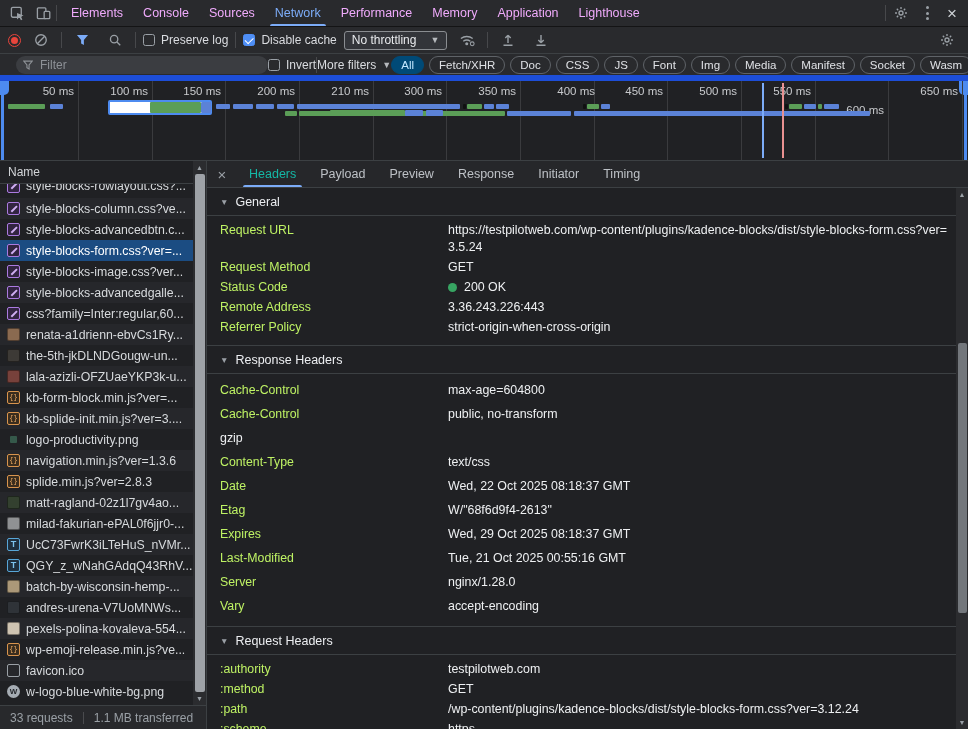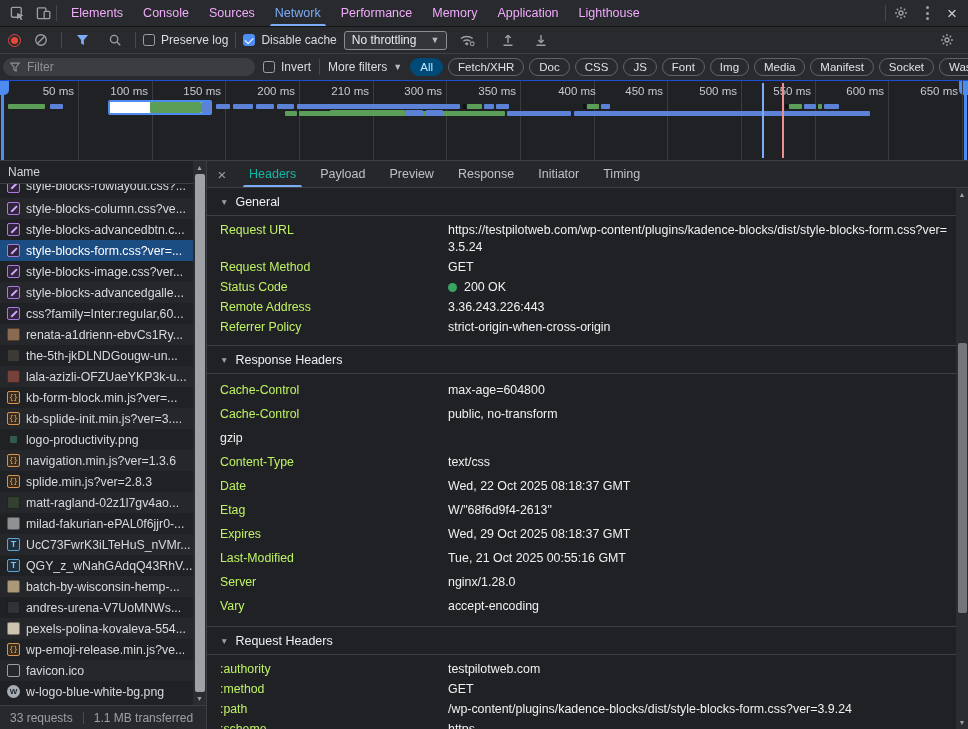--- a/index.html
+++ b/index.html
@@ -39,22 +39,22 @@
         display:flex; align-items:center; justify-content:center; }
   .cb.checked { background:#4e8ef5; border-color:#4e8ef5; }
   .cb.checked::after { content:""; width:7px; height:3.5px; border-left:1.7px solid #fff;
         border-bottom:1.7px solid #fff; transform:rotate(-45deg) translate(0.5px,-0.5px); }
   .throttle { height:19px; display:flex; align-items:center; gap:14px; padding:0 7px;
               background:#33353a; border:1px solid #8a8d91; border-radius:3px; color:#e8eaed; }
   .caret { color:#b6b9bd; font-size:9px; }
   .ml-auto { margin-left:auto; }
 
   
-  .filter-row { height:27px; background:#292a2d; border-bottom:1px solid #1d4ed8;
-                display:flex; align-items:center; gap:8px; padding:0 3px; }
+  .filter-row { height:27px; background:#292a2d; border-bottom:6px solid #1d4ed8;
+                display:flex; align-items:center; padding:0 16px; }
   .filter-field { position:relative; width:252px; height:18px; flex:none; }
   .filter-field svg { position:absolute; left:7px; top:4px; }
   .filter-field input { width:100%; height:100%; background:#3b3d41; border:none; outline:none;
       border-radius:10px; padding:0 8px 0 24px; color:#e8eaed; font-size:12px;
       font-family:"Liberation Sans", sans-serif; }
   .filter-field input::placeholder { color:#8d9196; }
   .more-filters { display:flex; align-items:center; gap:6px; color:#dadce0; white-space:nowrap; }
   .chips { display:flex; align-items:center; gap:5px; }
   .chip { padding:2px 9px; border:1px solid #5f6368; border-radius:9px; color:#dfe1e5;
           font-size:11.5px; white-space:nowrap; }
@@ -350,25 +350,25 @@
     <div class="ov-grid" style="left: 815px;"></div>
     <div class="ov-grid" style="left: 888px;"></div>
     <div class="ov-grid" style="left: 962px;"></div>
     <div class="ov-tick" style="left: 16px;">50 ms</div>
     <div class="ov-tick" style="left: 90px;">100 ms</div>
     <div class="ov-tick" style="left: 163px;">150 ms</div>
     <div class="ov-tick" style="left: 237px;">200 ms</div>
     <div class="ov-tick" style="left: 311px;">210 ms</div>
     <div class="ov-tick" style="left: 384px;">300 ms</div>
     <div class="ov-tick" style="left: 458px;">350 ms</div>
-    <div class="ov-tick" style="left: 548px; text-align: center;">400 ms</div>
+    <div class="ov-tick" style="left: 537px;">400 ms</div>
     <div class="ov-tick" style="left: 605px;">450 ms</div>
     <div class="ov-tick" style="left: 679px;">500 ms</div>
     <div class="ov-tick" style="left: 753px;">550 ms</div>
-    <div class="ov-tick" style="left: 826px;">600 ms</div>
+    <div class="ov-tick" style="left: 826px; margin-top: 19px;">600 ms</div>
     <div class="ov-tick" style="left: 900px;">650 ms</div>
     <div class="ov-sel" style="left: 108px; top: 19px; width: 104px; height: 15px;"></div>
     <div class="ov-bar g" style="left: 8px; top: 23px; width: 37px; height: 5px;"></div>
     <div class="ov-bar b" style="left: 50px; top: 23px; width: 13px; height: 5px;"></div>
     <div class="ov-bar g" style="left: 150px; top: 21px; width: 51px; height: 11px;"></div>
     <div class="ov-bar b" style="left: 201px; top: 21px; width: 10px; height: 11px;"></div>
     <div class="ov-bar b" style="left: 216px; top: 23px; width: 14px; height: 5px;"></div>
     <div class="ov-bar b" style="left: 233px; top: 23px; width: 20px; height: 5px;"></div>
     <div class="ov-bar b" style="left: 256px; top: 23px; width: 18px; height: 5px;"></div>
     <div class="ov-bar b" style="left: 277px; top: 23px; width: 17px; height: 5px;"></div>
@@ -678,21 +678,21 @@
               <span class="hvalue"><span>testpilotweb.com</span></span>
             </div>
 
             <div class="hrow">
               <span class="hlabel">:method</span>
               <span class="hvalue"><span>GET</span></span>
             </div>
 
             <div class="hrow">
               <span class="hlabel">:path</span>
-              <span class="hvalue"><span>/wp-content/plugins/kadence-blocks/dist/style-blocks-form.css?ver=3.9.24</span></span>
+              <span class="hvalue"><span>/wp-content/plugins/kadence-blocks/dist/style-blocks-form.css?ver=3.12.24</span></span>
             </div>
 
             <div class="hrow">
               <span class="hlabel">:scheme</span>
               <span class="hvalue"><span>https</span></span>
             </div>
 
         </div>
       </div>
 

